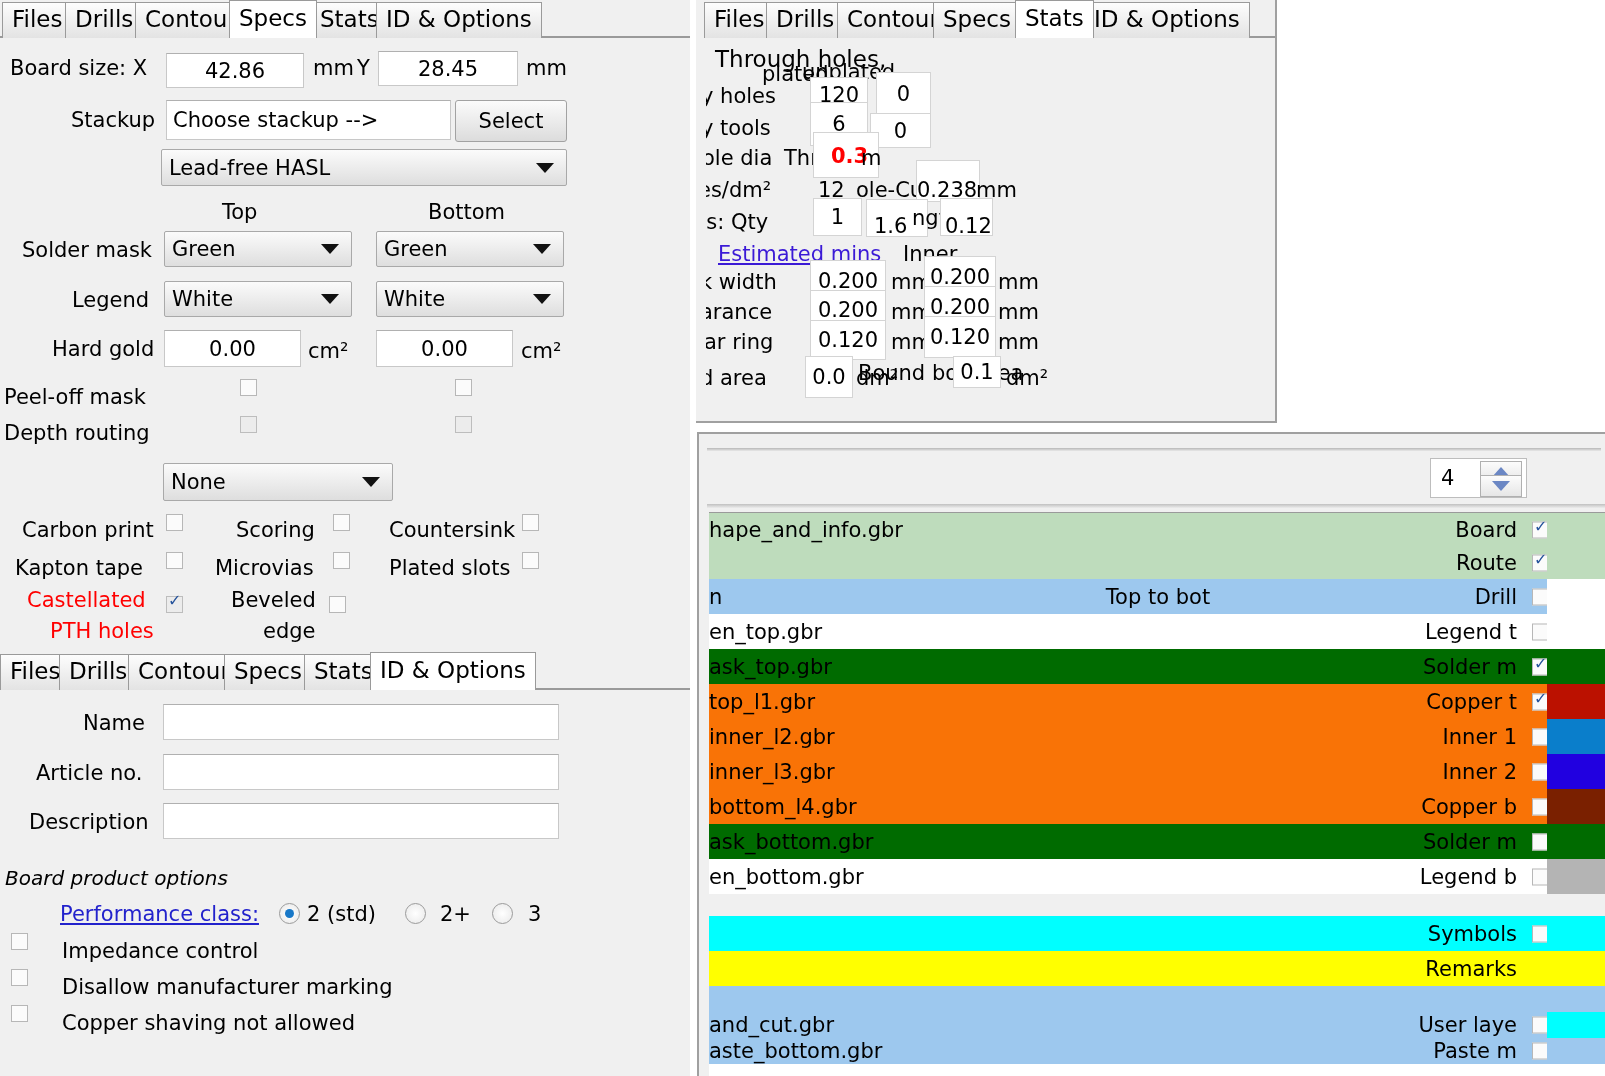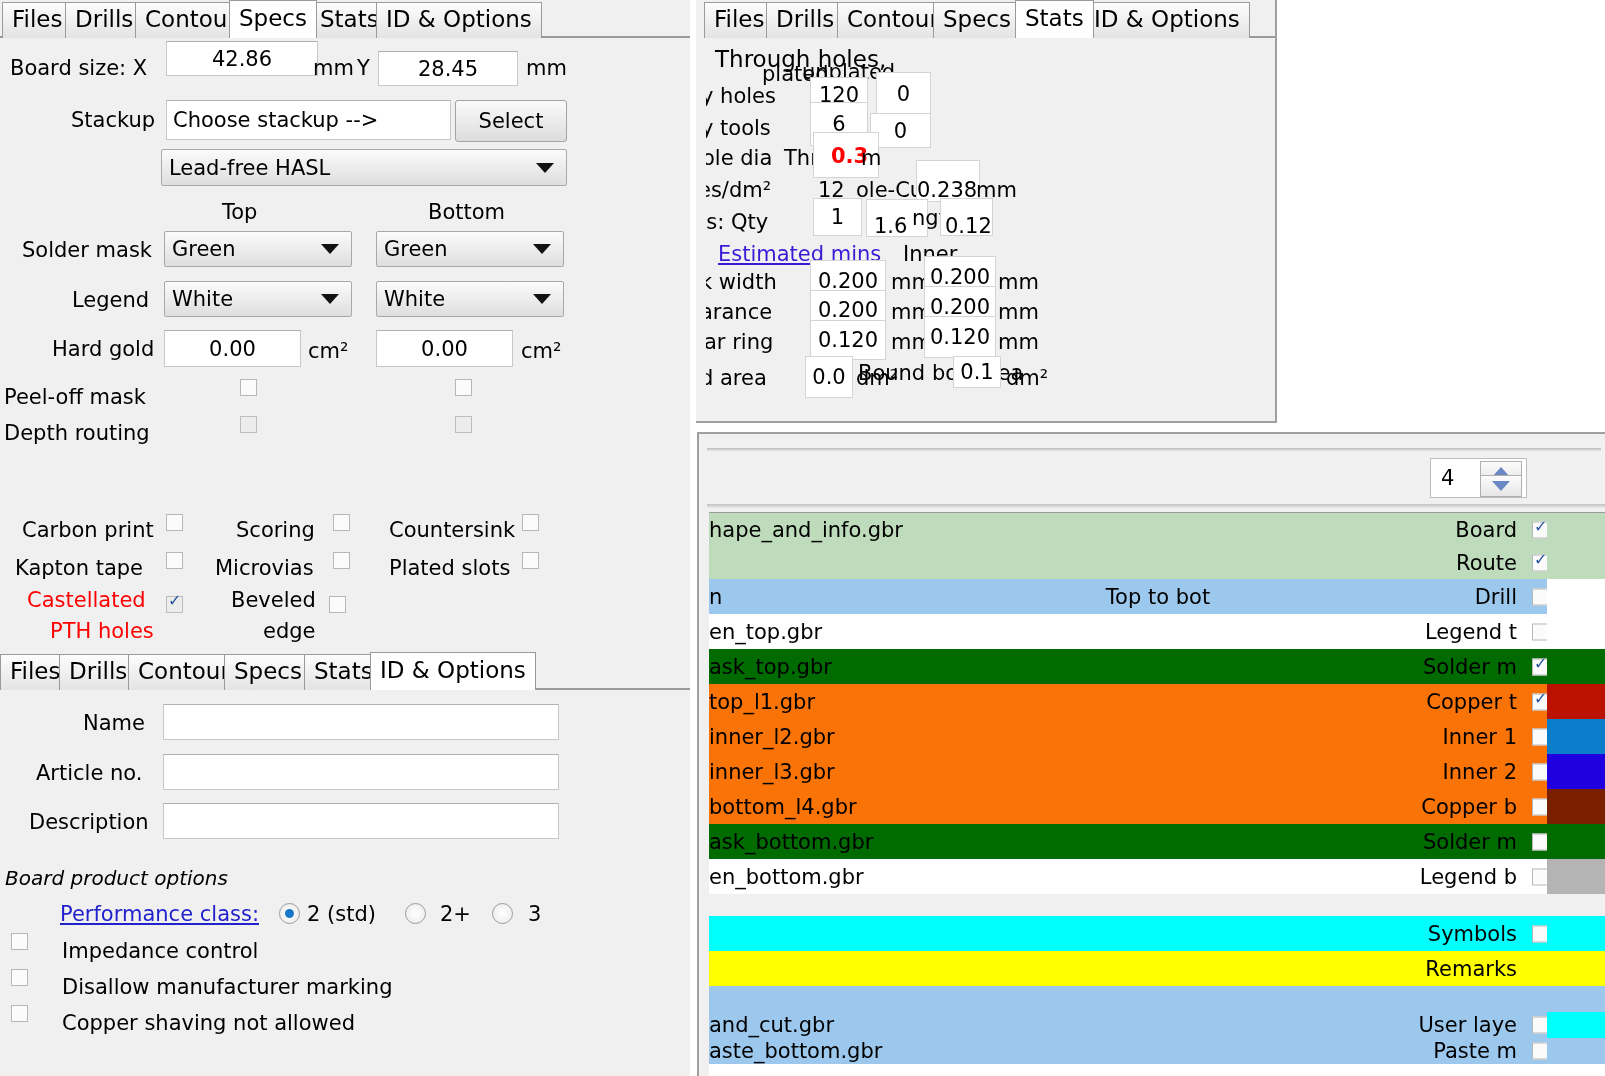--- a/index.html
+++ b/index.html
@@ -104,21 +104,21 @@
   <div class="tabbar" style="top:0">
     <span class="tab" style="left:2px;top:2px;position:absolute">Files</span>
     <span class="tab" style="left:65px;top:2px;position:absolute">Drills</span>
     <span class="tab" style="left:135px;top:2px;position:absolute">Contour</span>
     <span class="tab active" style="left:229px;top:0px;position:absolute">Specs</span>
     <span class="tab" style="left:310px;top:2px;position:absolute">Stats</span>
     <span class="tab" style="left:376px;top:2px;position:absolute">ID &amp; Options</span>
   </div>
 
   <div class="lbl" style="left:10px;top:56px">Board size: X</div>
-  <div class="txtin" style="left:166px;top:41px;width:152px;height:35px">
+  <div class="txtin" style="left:166px;top:53px;width:138px;height:35px">
     <span class="v">42.86</span>
   </div>
   <div class="lbl" style="left:313px;top:56px">mm</div>
   <div class="lbl" style="left:357px;top:56px">Y</div>
   <div class="txtin" style="left:378px;top:51px;width:140px;height:35px">
     <span class="v">28.45</span>
   </div>
   <div class="lbl" style="left:526px;top:56px">mm</div>
 
   <div class="lbl" style="left:71px;top:108px">Stackup</div>
@@ -168,20 +168,24 @@
   </div>
   <div class="lbl" style="left:521px;top:339px">cm²</div>
 
   <div class="lbl" style="left:4px;top:385px">Peel-off mask</div>
   <span class="cb" style="left:240px;top:379px"></span>
   <span class="cb" style="left:455px;top:379px"></span>
   <div class="lbl" style="left:4px;top:421px">Depth routing</div>
   <span class="cb dim" style="left:240px;top:416px"></span>
   <span class="cb dim" style="left:455px;top:416px"></span>
 
+  <div class="combo" style="left:163px;top:463px;width:230px;height:38px">
+    <span class="v">None</span>
+    <span class="arr"></span>
+  </div>
 
   <div class="lbl" style="left:22px;top:518px">Carbon print</div>
   <span class="cb" style="left:166px;top:514px"></span>
   <div class="lbl" style="left:236px;top:518px">Scoring</div>
   <span class="cb" style="left:333px;top:514px"></span>
   <div class="lbl" style="left:389px;top:518px">Countersink</div>
   <span class="cb" style="left:522px;top:514px"></span>
 
   <div class="lbl" style="left:15px;top:556px">Kapton tape</div>
   <span class="cb" style="left:166px;top:552px"></span>

